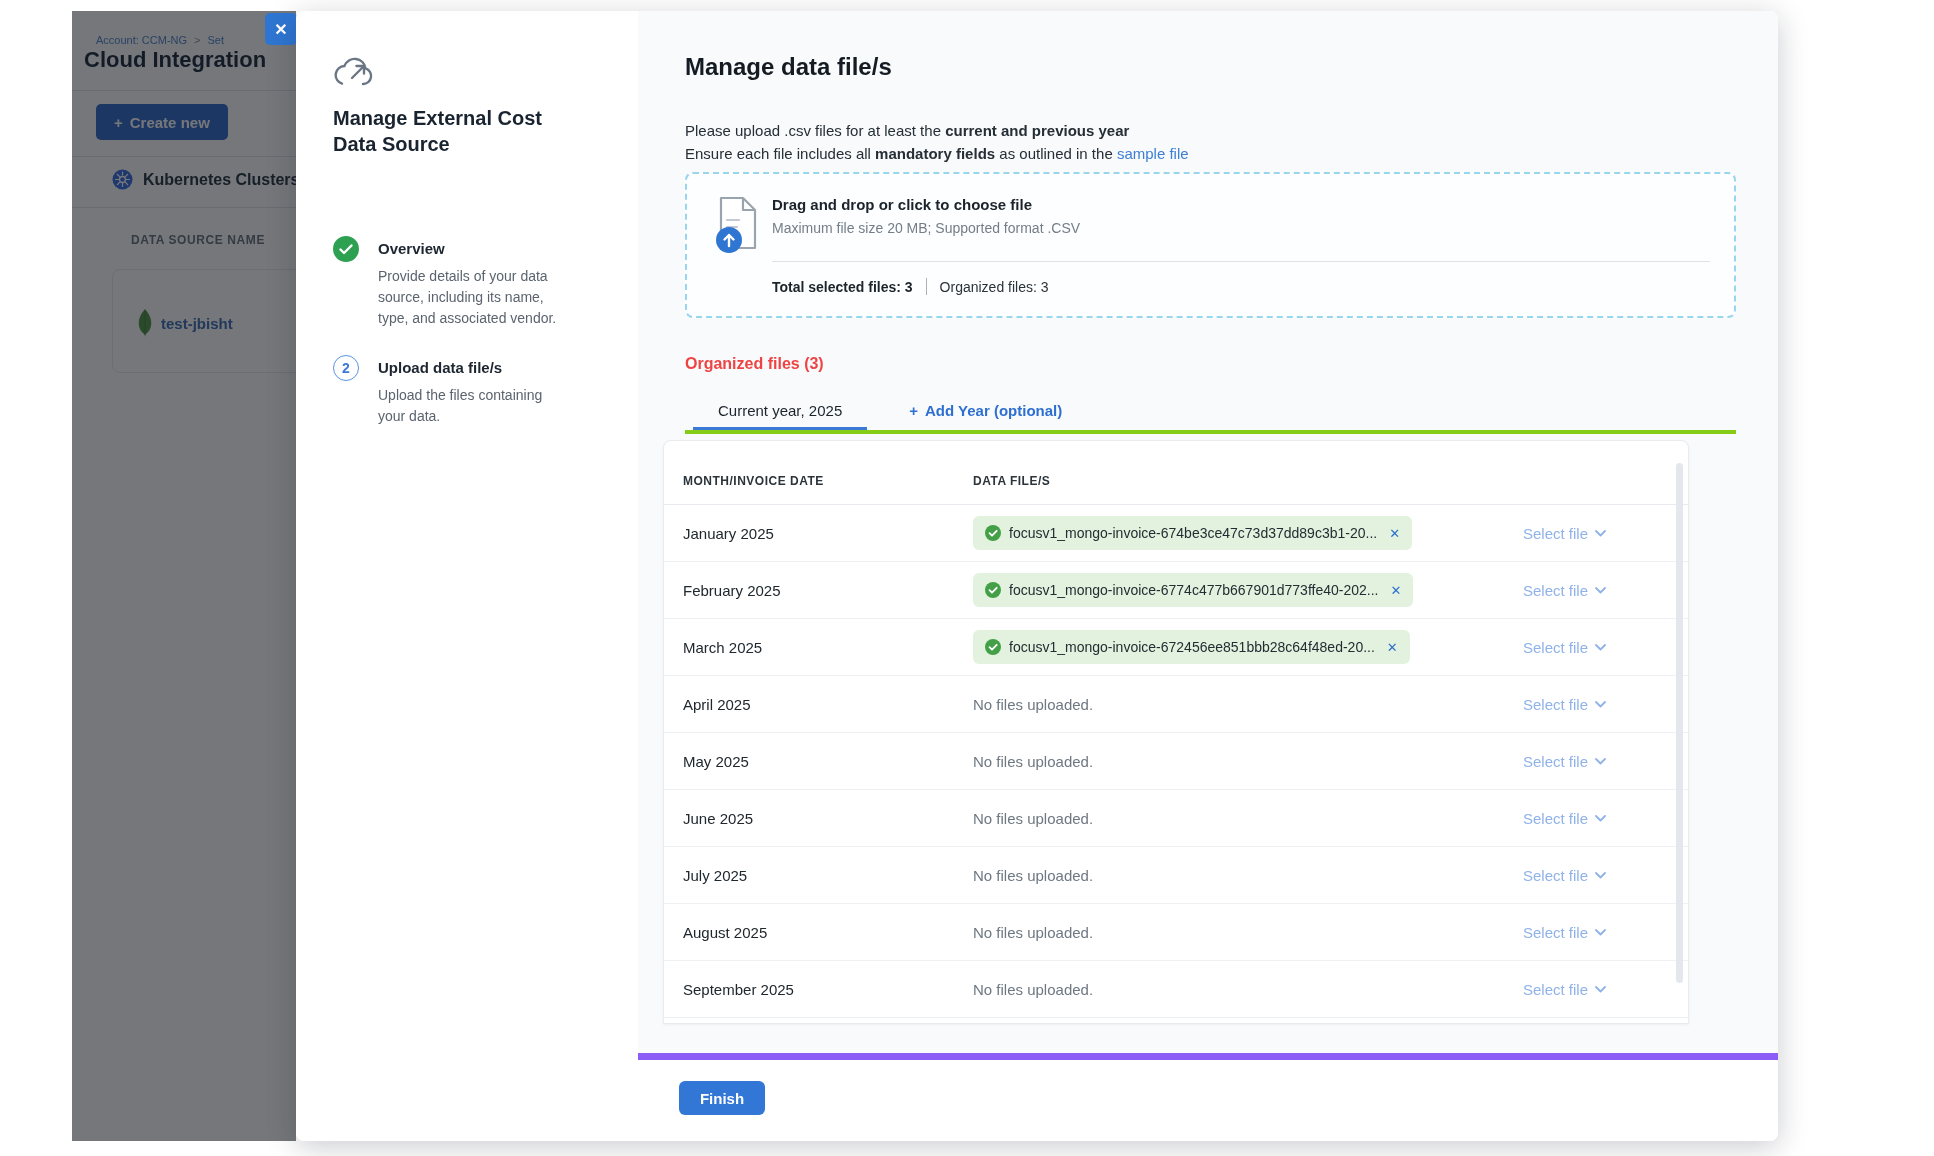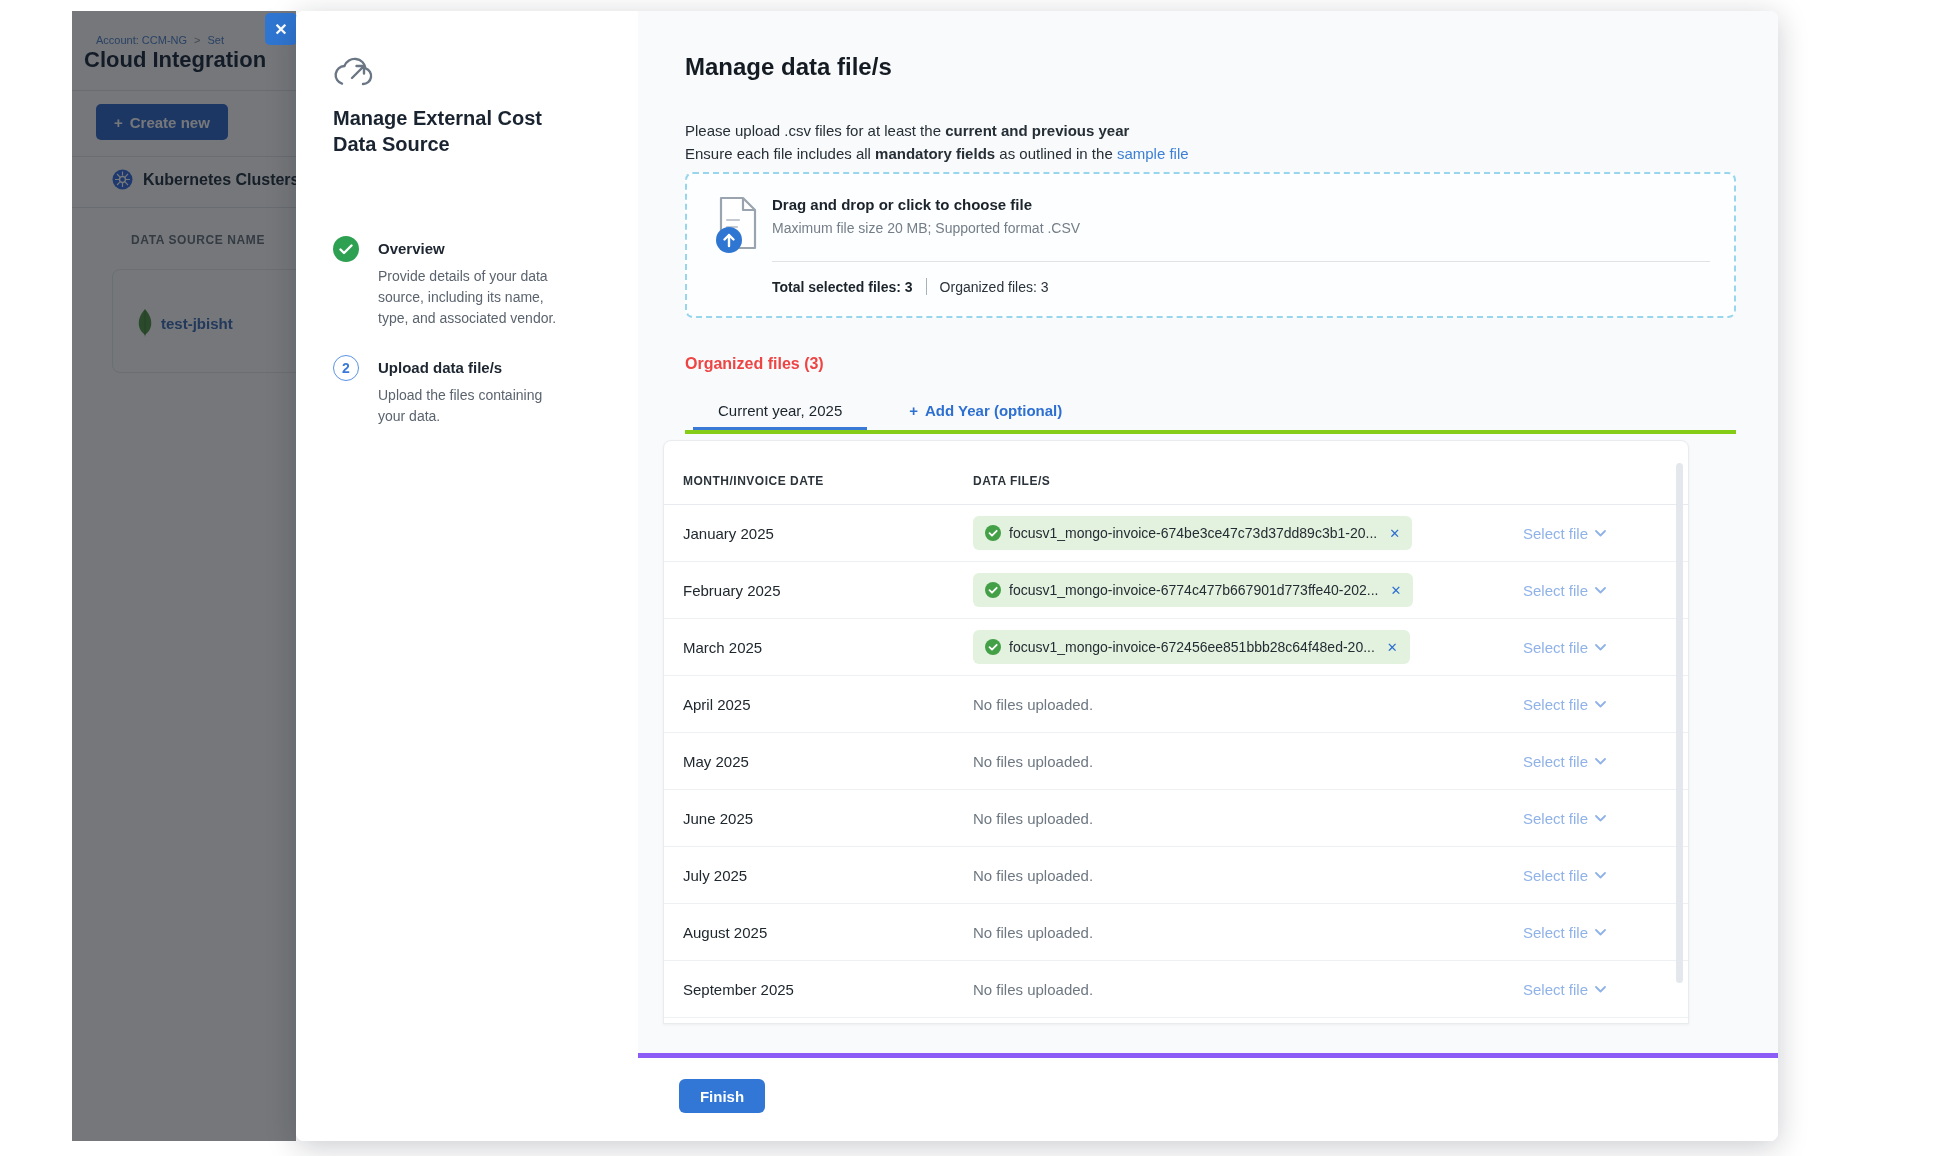--- a/index.html
+++ b/index.html
@@ -79,21 +79,21 @@
   .trow { display:flex; align-items:center; height:57px; padding-left:19px; border-bottom:1px solid #eef1f3; }
   .td-month { width:290px; font-size:15px; color:#20282f; }
   .td-file { flex:1; display:flex; align-items:center; }
   .empty-text { font-size:15px; color:#6e7882; }
   .pill { display:inline-flex; align-items:center; gap:8px; background:#e3f2de; border-radius:6px; padding:9px 12px; }
   .pill-name { font-size:14px; color:#242c33; }
   .pill-x { margin-left:4px; font-size:13px; font-weight:700; color:#2e6fd0; cursor:pointer; }
   .td-select { width:165px; display:flex; align-items:center; justify-content:flex-start; gap:7px; font-size:15px; color:#8fb2e8; cursor:pointer; }
   .scroll-thumb { position:absolute; right:5px; top:22px; width:7px; height:520px; background:#e4e8ec; border-radius:4px; }
 
-  .footer { position:absolute; left:342px; right:0; bottom:0; height:88px; background:#ffffff; border-top:5px solid #8b5cf6; }
+  .footer { position:absolute; left:342px; right:0; bottom:0; height:88px; background:#ffffff; border-top:7px solid #8b5cf6; }
   .finish-btn { position:absolute; left:41px; top:21px; height:34px; min-width:86px; padding:0 18px; background:#3277d6; color:#ffffff;
     border:none; border-radius:6px; font-size:15px; font-weight:700; cursor:pointer; }
 </style>
 </head>
 <body>
 
 <div class="stage">
 
   <div class="bg-strip">
     <div class="bg-inner">

